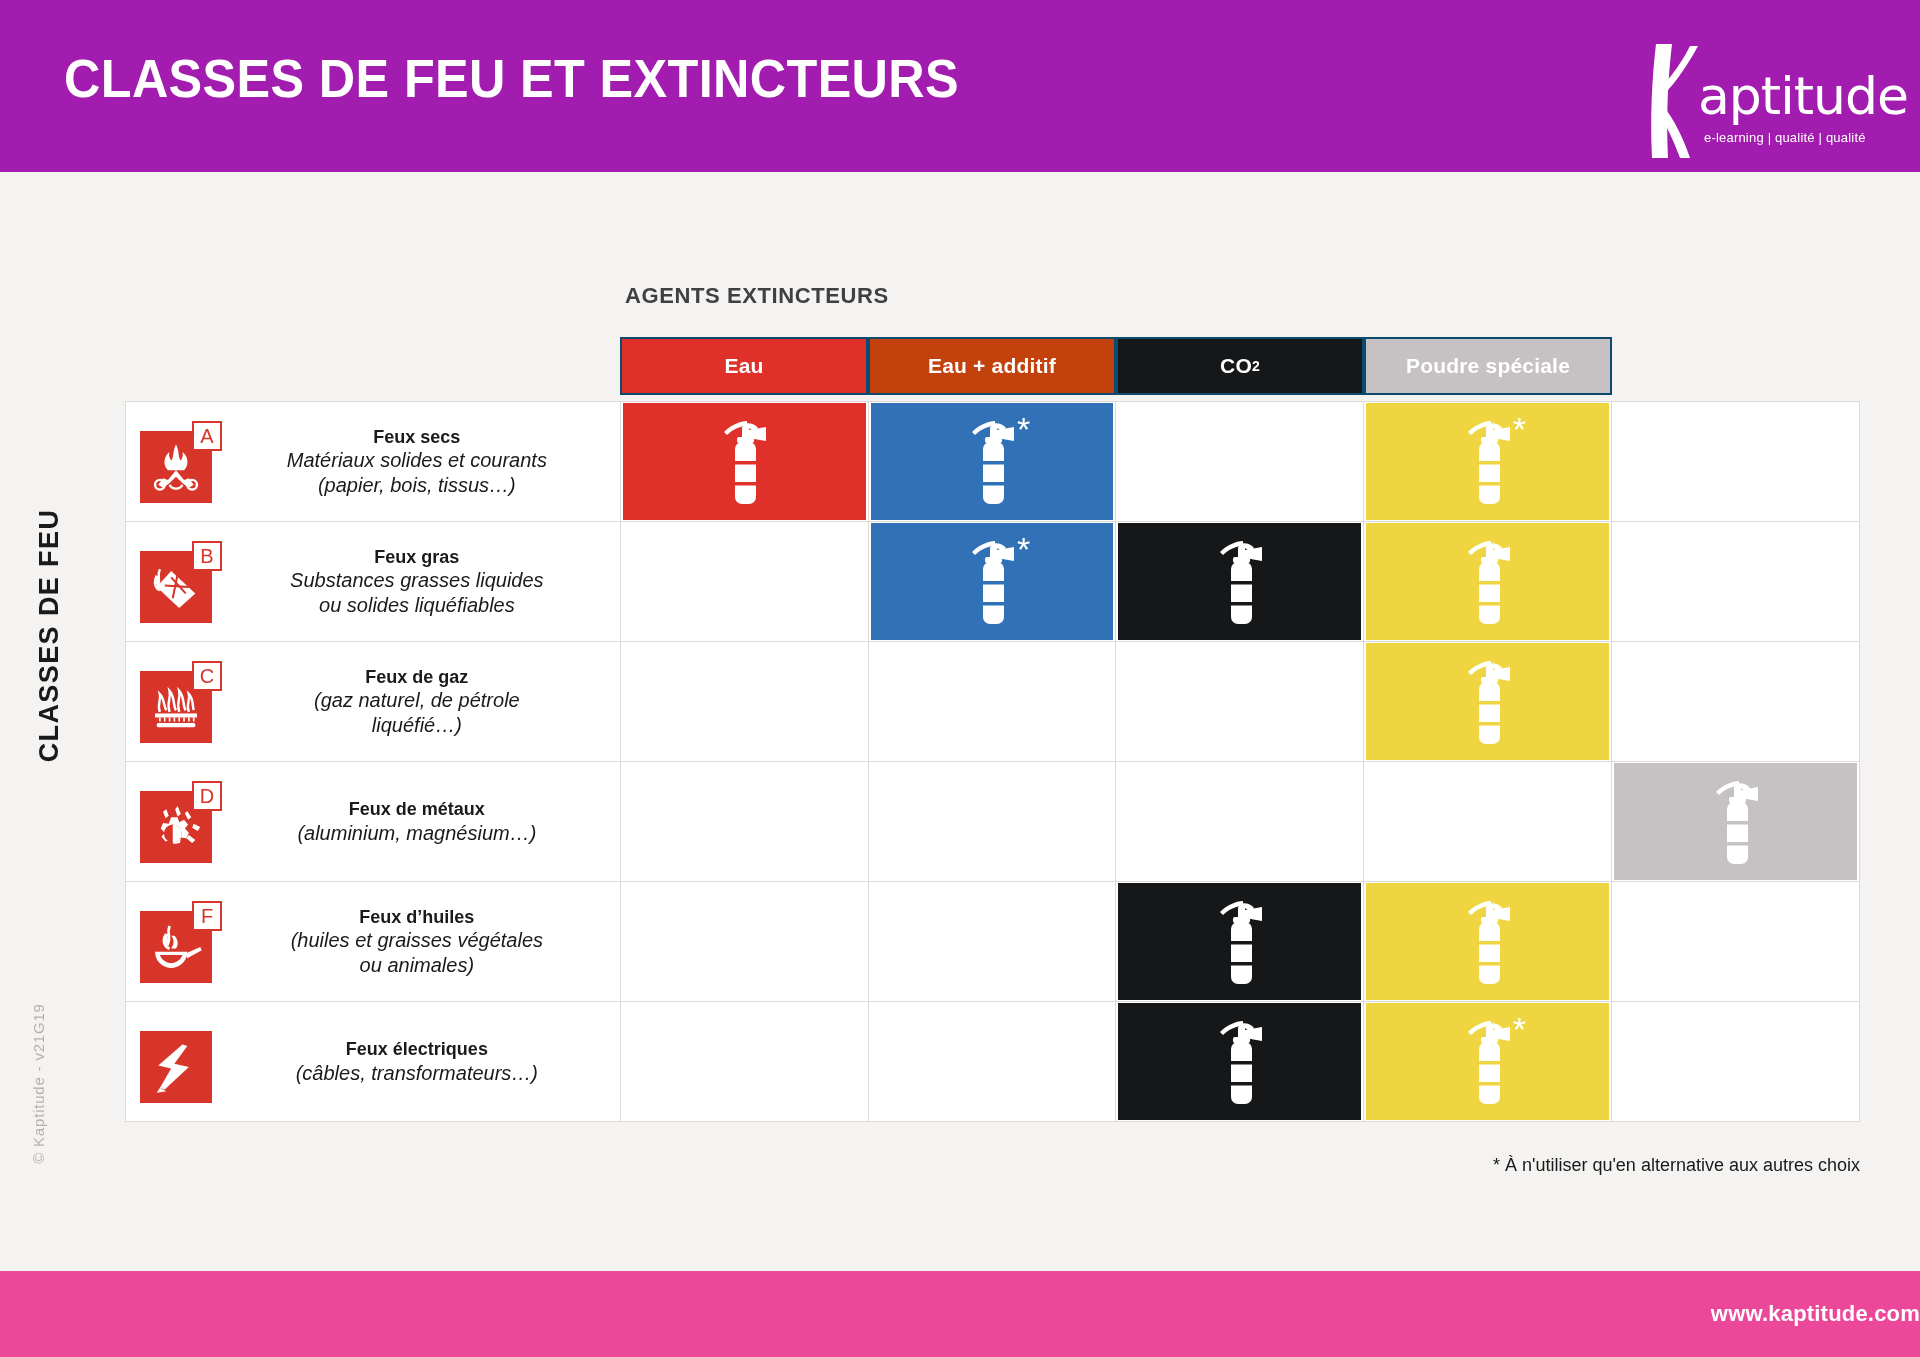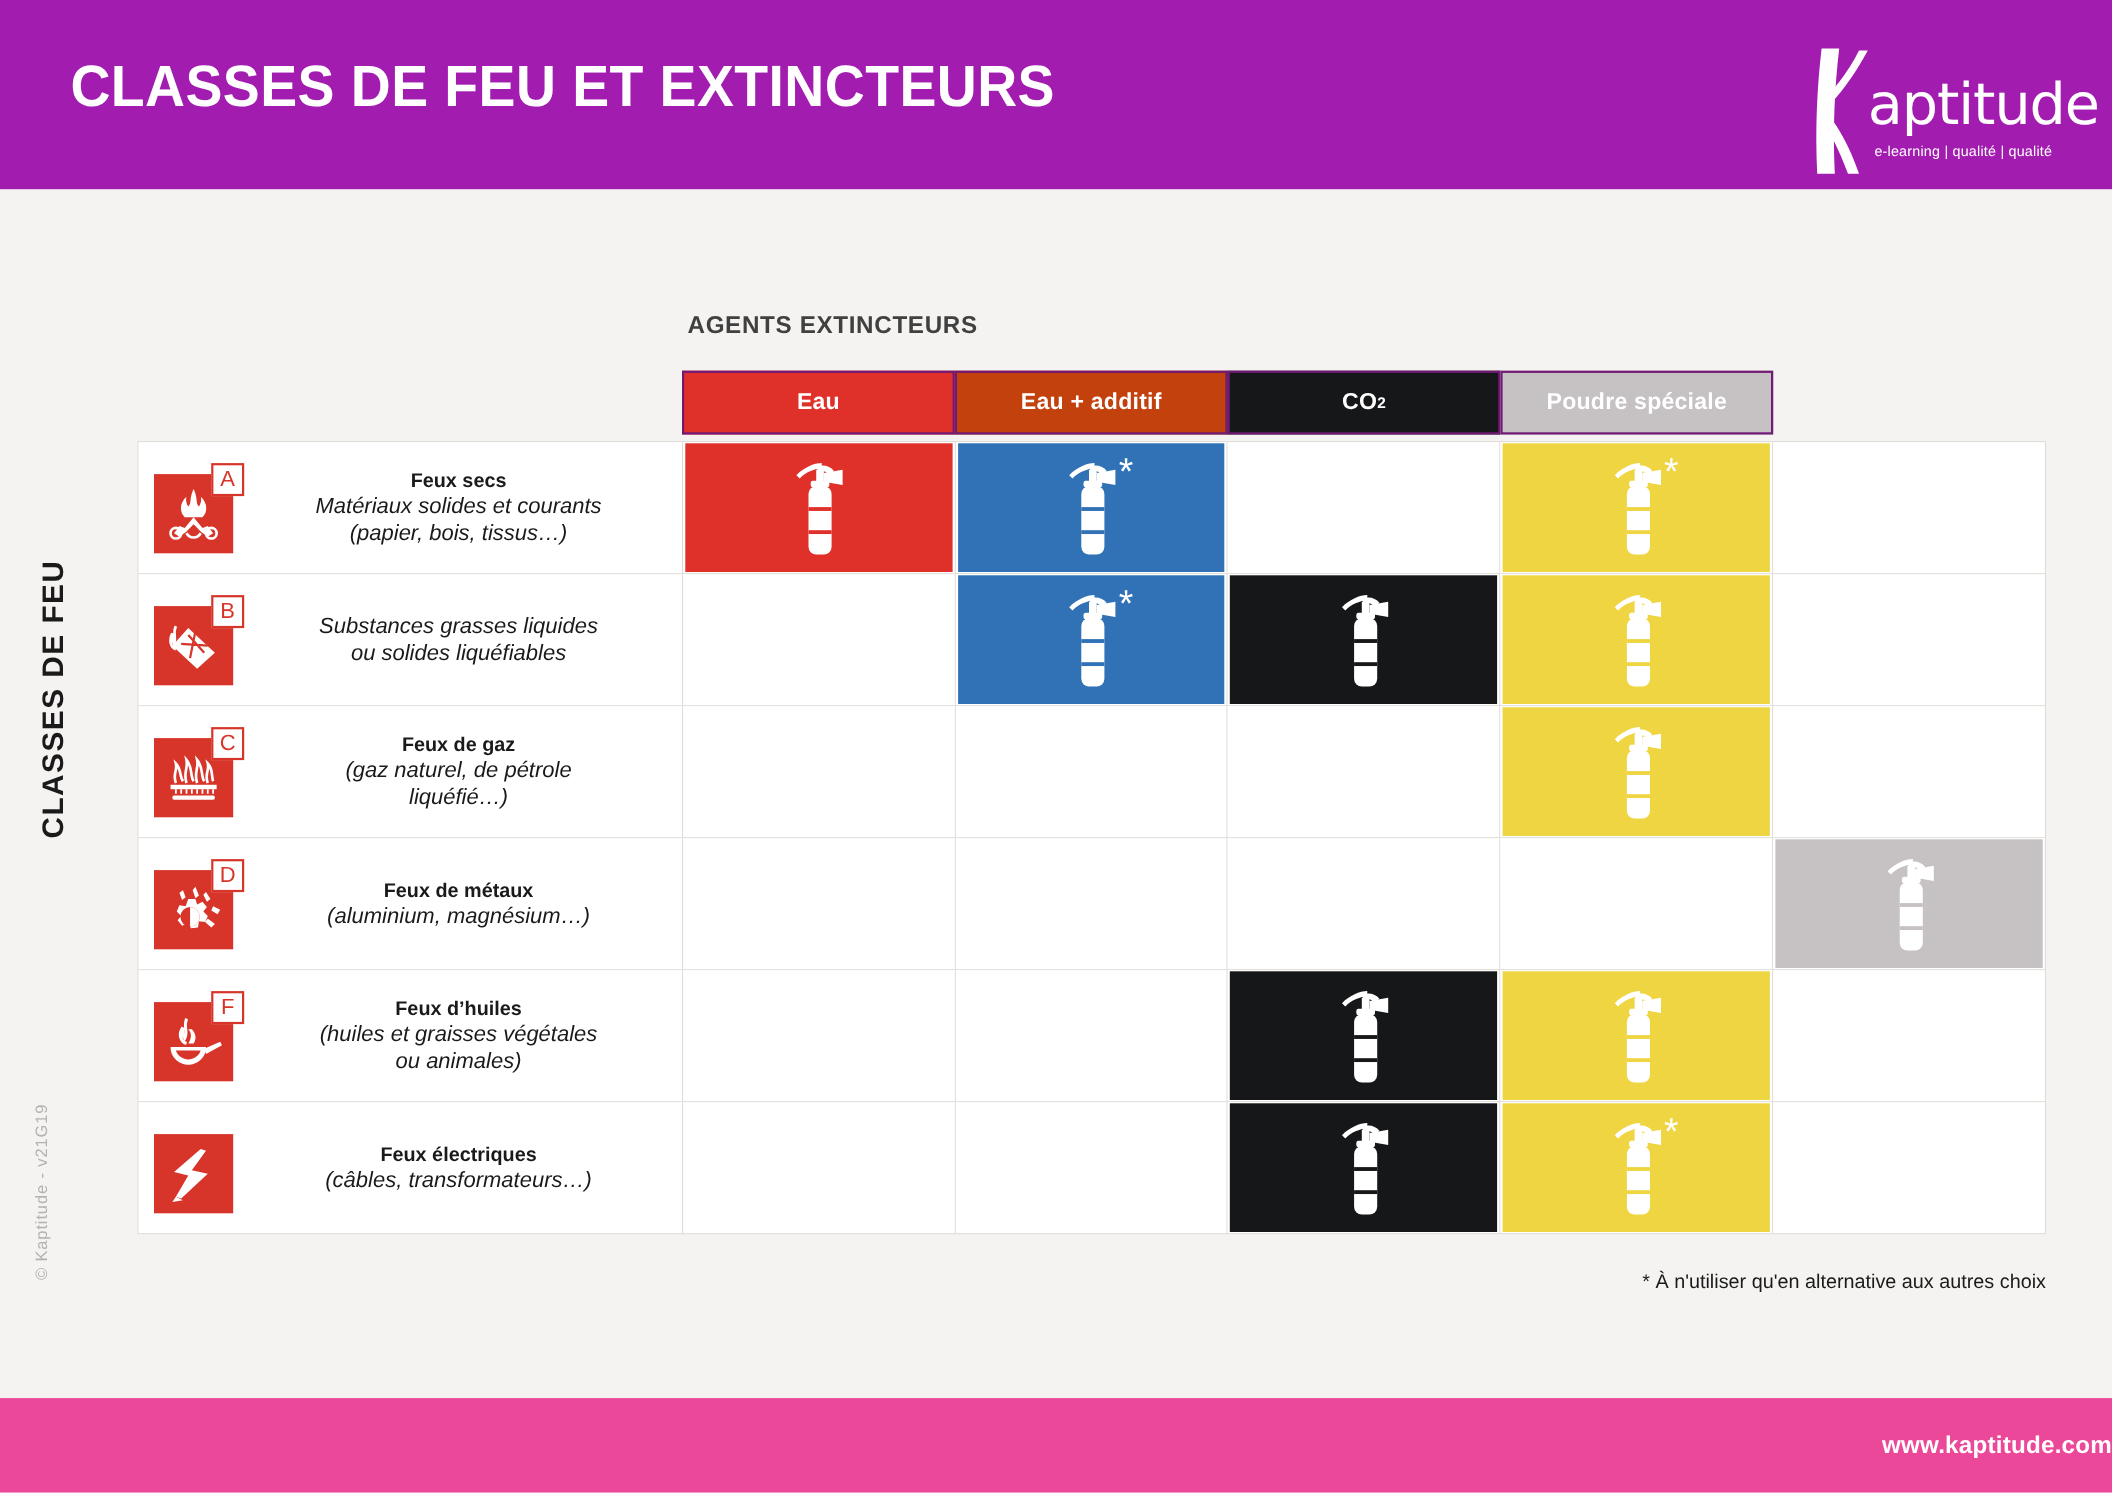--- a/index.html
+++ b/index.html
@@ -117,21 +117,21 @@
     margin-left: 495px;
   }
   .head-cell {
     width: 248px;
     margin-right: 0px;
     display: flex; align-items: center; justify-content: center;
     color: #ffffff;
     font-size: 21px;
     font-weight: bold;
     letter-spacing: 0.2px;
-    border: 2px solid #701a75;
+    border: 2px solid #0c4a6e;
   }
   .head-cell sub { font-size: 14px; vertical-align: -3px; }
 
   .grid-body {
     margin-top: 6px;
     border-top: 1px solid #dedbd7;
     border-left: 1px solid #dedbd7;
   }
   .grid-row {
     display: flex;
@@ -327,20 +327,21 @@
               <div class="class-icon">
                 <svg viewBox="0 0 72 72" width="58" height="58">
         <path d="M16 14 C12 22 17 26 14 34 C11 28 12 22 12 22 C8 30 10 38 16 40" fill="none" stroke="#ffffff" stroke-width="3"></path>
         <path d="M30 16 L60 44 L40 62 L12 36 Z" fill="#ffffff"></path>
         <path d="M30 24 L48 44 M38 20 L32 50 M22 34 L52 36" stroke="#d8352a" stroke-width="2.5" fill="none"></path>
       </svg>
               </div>
               <div class="class-letter">B</div>
             </div>
             <div class="label-text">
+              <div class="label-title">Feux gras</div>
               <div class="label-sub">Substances grasses liquides</div>
               <div class="label-sub">ou solides liquéfiables</div>
             </div>
           </div>
           <div class="data-cell"></div>
           <div class="data-cell">
             <div class="fill" style="background: rgb(48, 114, 181);">
               <div class="ext-icon"><svg viewBox="0 0 62 92" width="62" height="92">
     <path d="M11 16 C18 9 27 5 34 5 L34 10 C28 10 20 13 14 19 Z" fill="#fff"></path>
     <path d="M30 8 C36 6 42 8 45 12 L41 16 C38 12 34 11 30 12 Z" fill="#fff"></path>

